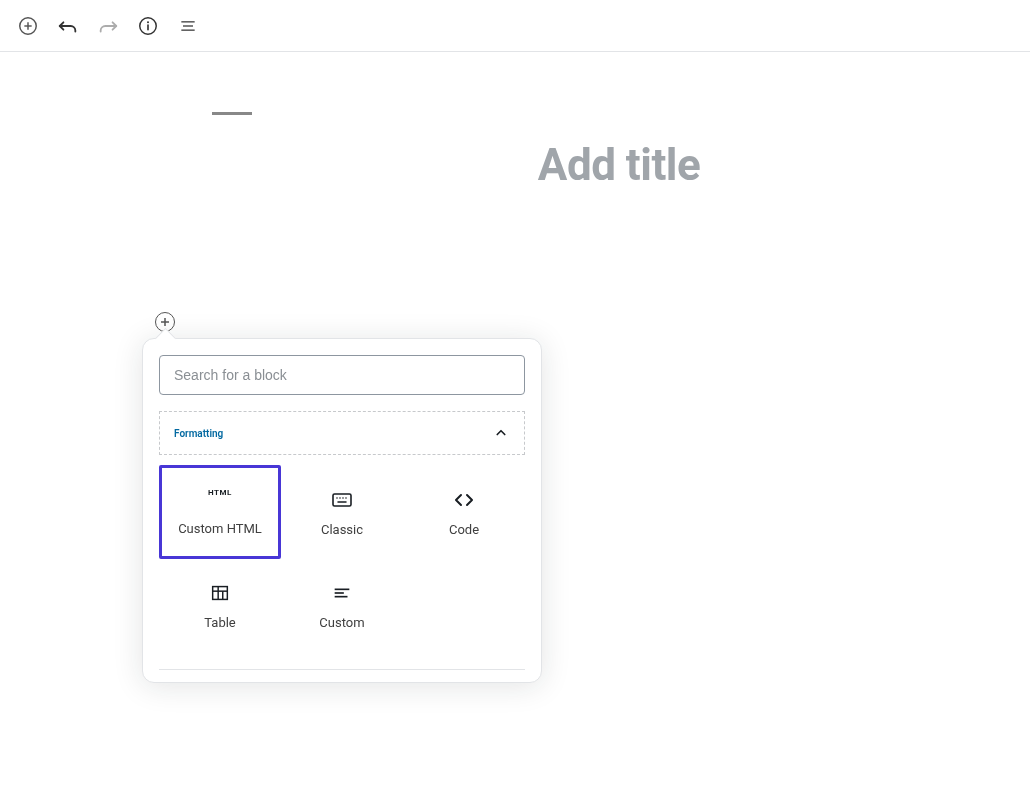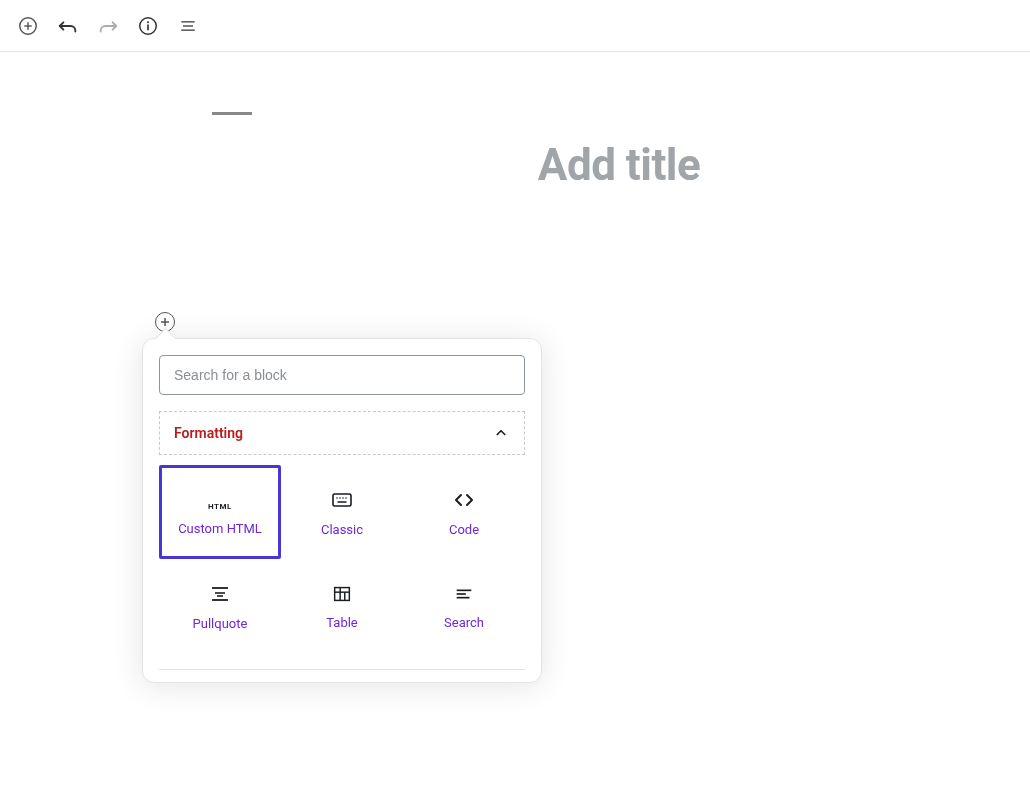--- a/index.html
+++ b/index.html
@@ -114,23 +114,23 @@
     .category-header {
       margin: 0 16px;
       padding: 12px 14px;
       border: 1px dashed #c7c9cc;
       display: flex;
       align-items: center;
       justify-content: space-between;
       cursor: pointer;
     }
     .category-label {
-      font-size: 14px;
+      font-size: 10px;
       font-weight: 600;
-      color: #b91c1c;
+      color: #0369a1;
     }
     .block-grid {
       display: grid;
       grid-template-columns: repeat(3, 1fr);
       gap: 0;
       padding: 10px 16px 16px 16px;
     }
     .block-option {
       display: flex;
       flex-direction: column;
@@ -141,27 +141,27 @@
       border: 3px solid transparent;
       border-radius: 2px;
       height: 94px;
     }
     .block-option.selected {
       border-color: #4836d6;
     }
     .block-option .icon-wrap {
       height: 28px;
       display: flex;
-      align-items: flex-end;
+      align-items: flex-start;
       justify-content: center;
       margin-bottom: 10px;
     }
     .block-option-label {
       font-size: 13px;
-      color: #6d28d9;
+      color: #404040;
     }
     .html-text {
       font-size: 8px;
       font-weight: 700;
       letter-spacing: 0.5px;
       color: #191e23;
     }
     .popover-separator {
       height: 1px;
       background: #e2e4e7;
@@ -258,31 +258,20 @@
       <div class="block-option">
         <div class="icon-wrap">
           <svg viewBox="0 0 24 24" width="24" height="24">
             <path d="M9 7l-5 5 5 5M15 7l5 5-5 5" fill="none" stroke="#191e23" stroke-width="2" stroke-linecap="round" stroke-linejoin="round"></path>
           </svg>
         </div>
         <span class="block-option-label">Code</span>
       </div>
 
 
-      <div class="block-option">
-        <div class="icon-wrap">
-          <svg viewBox="0 0 24 24" width="24" height="24">
-            <line x1="4" y1="6" x2="20" y2="6" stroke="#191e23" stroke-width="1.8"></line>
-            <line x1="7" y1="11" x2="17" y2="11" stroke="#191e23" stroke-width="1.6"></line>
-            <line x1="9" y1="14" x2="15" y2="14" stroke="#191e23" stroke-width="1.6"></line>
-            <line x1="4" y1="18" x2="20" y2="18" stroke="#191e23" stroke-width="1.8"></line>
-          </svg>
-        </div>
-        <span class="block-option-label">Pullquote</span>
-      </div>
 
       <div class="block-option">
         <div class="icon-wrap">
           <svg viewBox="0 0 24 24" width="22" height="22">
             <rect x="4" y="5" width="16" height="14" fill="none" stroke="#191e23" stroke-width="1.6"></rect>
             <line x1="4" y1="10" x2="20" y2="10" stroke="#191e23" stroke-width="1.6"></line>
             <line x1="10" y1="5" x2="10" y2="19" stroke="#191e23" stroke-width="1.6"></line>
             <line x1="15" y1="10" x2="15" y2="19" stroke="#191e23" stroke-width="1.6"></line>
           </svg>
         </div>
@@ -290,19 +279,19 @@
       </div>
 
       <div class="block-option">
         <div class="icon-wrap">
           <svg viewBox="0 0 24 24" width="22" height="22">
             <line x1="4" y1="8" x2="20" y2="8" stroke="#191e23" stroke-width="1.8"></line>
             <line x1="4" y1="12" x2="14" y2="12" stroke="#191e23" stroke-width="1.8"></line>
             <line x1="4" y1="16" x2="18" y2="16" stroke="#191e23" stroke-width="1.8"></line>
           </svg>
         </div>
-        <span class="block-option-label">Search</span>
+        <span class="block-option-label">Custom</span>
       </div>
 
     </div>
     <div class="popover-separator"></div>
   </div>
 </div>
 
 </body></html>

